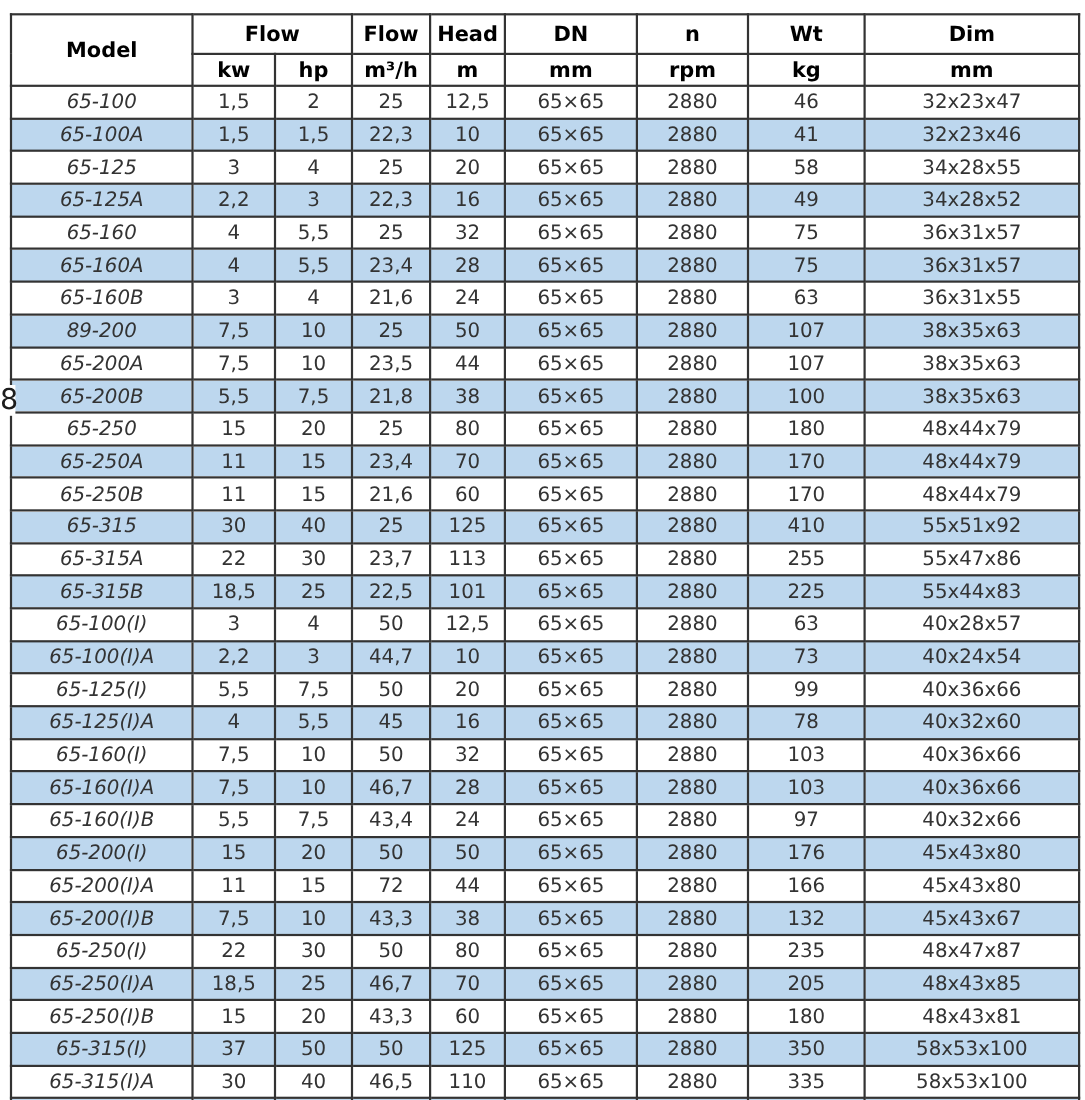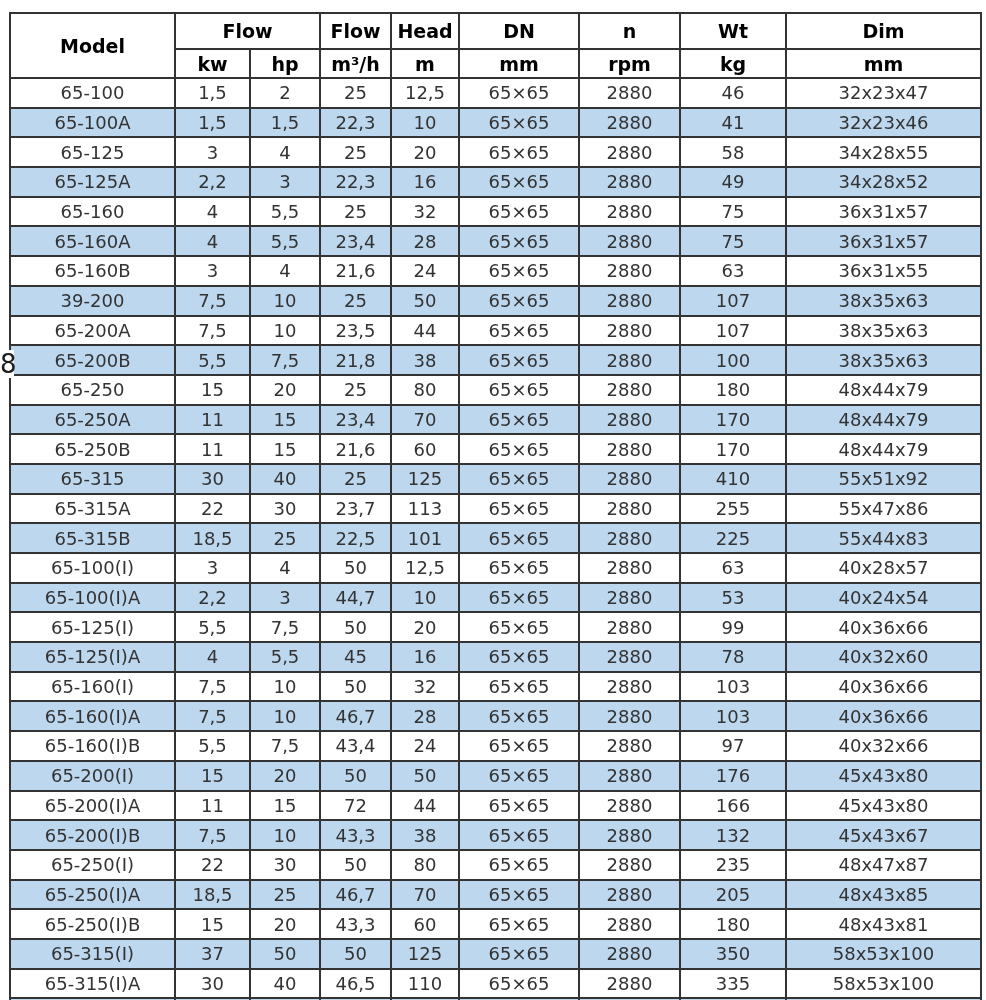--- a/index.html
+++ b/index.html
@@ -40,20 +40,21 @@
     color: #333333;
     font-size: 18px;
   }
   thead tr.h1 { height: 36px; }
   thead tr.h2 { height: 29px; }
   tbody tr    { height: 29.7px; }
   tbody tr.alt td { background: #bdd7ee; }
   td.c-model {
     text-align: left;
     padding-left: 6px;
+    font-style: italic;
   }
   .stray-num {
     position: absolute;
     left: 0px;
     top: 350px;
     width: 14px;
     height: 28px;
     line-height: 28px;
     font-size: 26px;
     color: #1c1c1c;
@@ -175,21 +176,21 @@
           <td>3</td>
           <td>4</td>
           <td>21,6</td>
           <td>24</td>
           <td>65×65</td>
           <td>2880</td>
           <td>63</td>
           <td>36x31x55</td>
         </tr>
         <tr class="alt">
-          <td class="c-model">39-200</td>
+          <td class="c-model">89-200</td>
           <td>7,5</td>
           <td>10</td>
           <td>25</td>
           <td>50</td>
           <td>65×65</td>
           <td>2880</td>
           <td>107</td>
           <td>38x35x63</td>
         </tr>
         <tr>
@@ -292,21 +293,21 @@
           <td>40x28x57</td>
         </tr>
         <tr class="alt">
           <td class="c-model">65-100(I)A</td>
           <td>2,2</td>
           <td>3</td>
           <td>44,7</td>
           <td>10</td>
           <td>65×65</td>
           <td>2880</td>
-          <td>53</td>
+          <td>73</td>
           <td>40x24x54</td>
         </tr>
         <tr>
           <td class="c-model">65-125(I)</td>
           <td>5,5</td>
           <td>7,5</td>
           <td>50</td>
           <td>20</td>
           <td>65×65</td>
           <td>2880</td>

